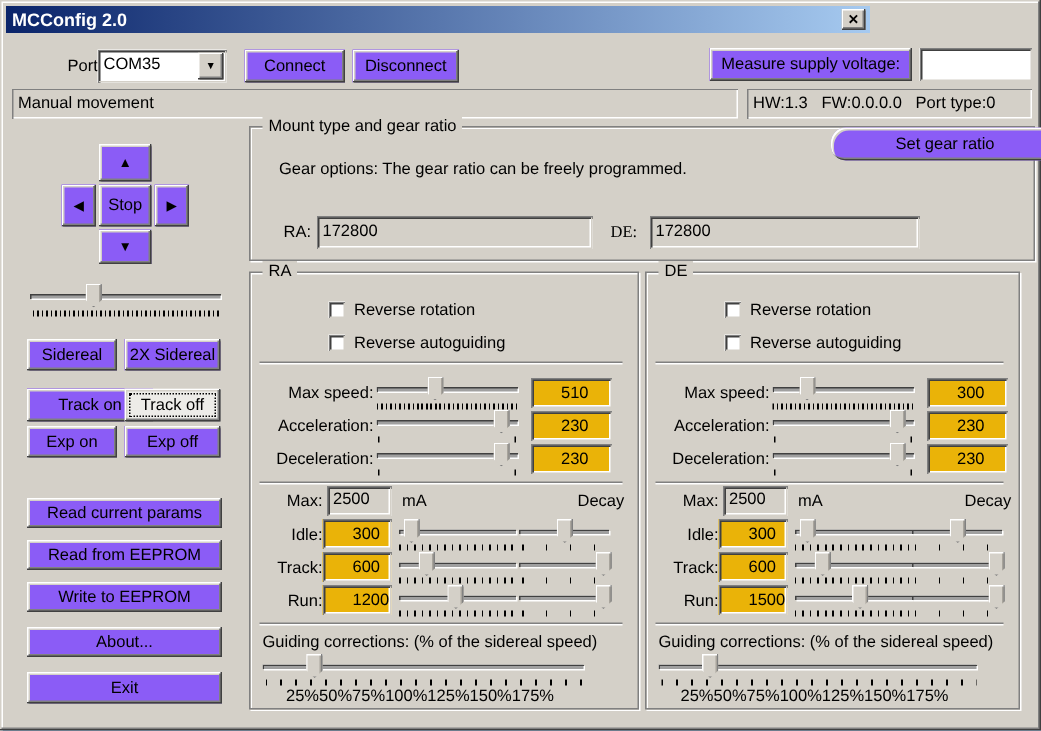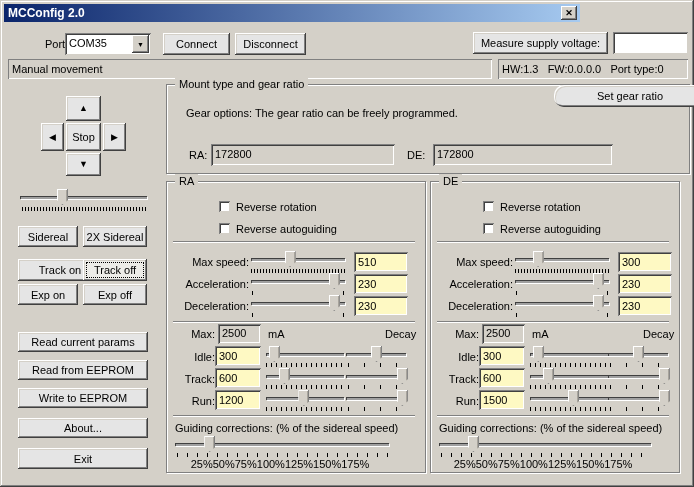--- a/index.html
+++ b/index.html
@@ -5,21 +5,21 @@
   html,body{margin:0;padding:0;background:#3a6ea5;font-family:"Liberation Sans",sans-serif;}
   .window{position:relative;width:694px;height:487px;background:#d4d0c8;
     box-shadow:inset -1px -1px 0 #404040,inset 1px 1px 0 #d4d0c8,inset -2px -2px 0 #808080,inset 2px 2px 0 #ffffff;
     font-size:11px;color:#000;overflow:hidden;}
   .titlebar{position:absolute;left:4px;top:4px;width:576px;height:18px;
     background:linear-gradient(to right,#0a246a,#a6caf0);display:flex;align-items:center;}
   .title-text{color:#fff;font-weight:bold;font-size:12px;padding-left:4px;}
   .close-btn{position:absolute;right:3px;top:2px;width:16px;height:14px;background:#d4d0c8;
     box-shadow:inset -1px -1px 0 #404040,inset 1px 1px 0 #fff,inset -2px -2px 0 #808080;
     display:flex;align-items:center;justify-content:center;font-size:9px;font-weight:bold;line-height:1;cursor:default;}
-  .btn{position:absolute;background:#e5e5e5;
+  .btn{position:absolute;background:#8b5cf6;
     box-shadow:inset -1px -1px 0 #404040,inset 1px 1px 0 #ffffff,inset -2px -2px 0 #808080,inset 2px 2px 0 #d4d0c8;
     display:flex;align-items:center;justify-content:center;font-size:11px;cursor:default;white-space:nowrap;}
   .btn.focused{background:#edece8;outline:1px dotted #000;outline-offset:-4px;}
   .sunken{position:absolute;background:#fff;
     box-shadow:inset 1px 1px 0 #808080,inset -1px -1px 0 #d4d0c8,inset 2px 2px 0 #404040,inset -2px -2px 0 #fff;}
   .sunken.dis{background:#d4d0c8;}
   .field-text{position:absolute;left:4px;top:4px;font-size:11px;white-space:pre;}
   .panel{position:absolute;background:#d4d0c8;
     box-shadow:inset 1px 1px 0 #808080,inset -1px -1px 0 #fff;
     display:flex;align-items:center;padding-left:4px;box-sizing:border-box;white-space:pre;}
@@ -36,23 +36,23 @@
     clip-path:polygon(0 0,100% 0,100% 68%,50% 100%,0 68%);}
   .ticks{position:absolute;height:4px;}
   .t3{background-image:repeating-linear-gradient(to right,#000 0 1px,transparent 1px 3px);}
   .t5{background-image:repeating-linear-gradient(to right,#000 0 1px,transparent 1px 5px);}
   .t10{background-image:repeating-linear-gradient(to right,#000 0 1px,transparent 1px 10px);}
   .t16{background-image:repeating-linear-gradient(to right,#000 0 1px,transparent 1px 16px);}
   .tends{background-image:linear-gradient(#000,#000),linear-gradient(#000,#000);
     background-size:1px 4px;background-repeat:no-repeat;background-position:1px 0,calc(100% - 1px) 0;}
   .cb{position:absolute;width:11px;height:11px;background:#fff;
     box-shadow:inset 1px 1px 0 #808080,inset -1px -1px 0 #d4d0c8,inset 2px 2px 0 #404040,inset -2px -2px 0 #fff;}
-  input.val{position:absolute;width:54px;height:20px;border:none;background:#fef9c3;font:11px "Liberation Sans",sans-serif;
+  input.val{position:absolute;width:54px;height:20px;border:none;background:#eab308;font:11px "Liberation Sans",sans-serif;
     box-shadow:inset 1px 1px 0 #808080,inset -1px -1px 0 #d4d0c8,inset 2px 2px 0 #404040,inset -2px -2px 0 #fff;
-    padding:0 0 0 4px;box-sizing:border-box;}
+    padding:0 0 0 20px;box-sizing:border-box;}
   .combo-arrow{position:absolute;right:2px;top:2px;bottom:2px;width:17px;background:#d4d0c8;
     box-shadow:inset -1px -1px 0 #404040,inset 1px 1px 0 #fff,inset -2px -2px 0 #808080;
     display:flex;align-items:center;justify-content:center;font-size:7px;}
   .arrow-glyph{font-size:9px;line-height:1;}
   .pct-row{position:absolute;display:flex;justify-content:center;font-size:11px;}
 </style>
 </head>
 <body>
 
 <div class="window">
@@ -150,21 +150,21 @@
   <div class="group" style="left:166px;top:84px;width:522px;height:88px;">
     <span class="legend">Mount type and gear ratio</span>
     <span class="lbl" style="left:19px;top:22px;">Gear options: The gear ratio can be freely programmed.</span>
     <div class="btn" style="left:387px;top:0;width:152px;height:22px;border-radius:10px;">
       <span>Set gear ratio</span>
     </div>
     <span class="lbl" style="left:22px;top:64px;">RA:</span>
     <div class="sunken dis" style="left:44px;top:59px;width:184px;height:22px;">
       <span class="field-text">172800</span>
     </div>
-    <span class="lbl" style="left:240px;top:64px;">DE:</span>
+    <span class="lbl" style="left:240px;top:64px;font-family:Liberation Serif, serif;">DE:</span>
     <div class="sunken dis" style="left:266px;top:59px;width:180px;height:22px;">
       <span class="field-text">172800</span>
     </div>
   </div>
 
   <div class="group" style="left:166px;top:181px;width:258px;height:290px;">
     <span class="legend">RA</span>
 
     <div class="cb" style="left:52px;top:19px;"></div>
     <span class="lbl" style="left:69px;top:19px;">Reverse rotation</span>

